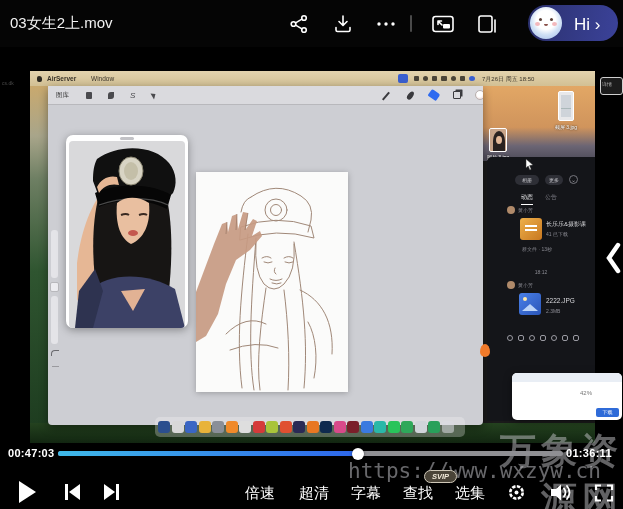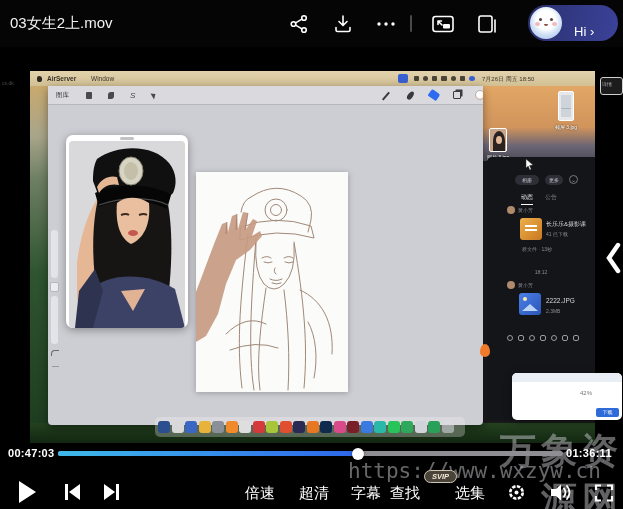--- a/index.html
+++ b/index.html
@@ -63,21 +63,21 @@
     </svg>
 
     <div class="abs" style="left:528px;top:5px;width:90px;height:36px;border-radius:18px;background:linear-gradient(100deg,#2b316e,#3b4299);">
       <div class="abs" style="left:2px;top:2px;width:32px;height:32px;border-radius:50%;background:radial-gradient(circle at 50% 40%,#ffffff 0 38%,#cfe0f5 60%,#9db8e8 100%);overflow:hidden;">
         <div class="abs" style="left:9px;top:11px;width:3px;height:3px;border-radius:50%;background:#5a4038;"></div>
         <div class="abs" style="left:20px;top:11px;width:3px;height:3px;border-radius:50%;background:#5a4038;"></div>
         <div class="abs" style="left:5px;top:15px;width:5px;height:4px;border-radius:50%;background:#f3b8bc;"></div>
         <div class="abs" style="left:22px;top:15px;width:5px;height:4px;border-radius:50%;background:#f3b8bc;"></div>
         <div class="abs" style="left:14px;top:17px;width:4px;height:2px;border-radius:0 0 4px 4px;background:#8a5048;"></div>
       </div>
-      <span class="abs" style="left:46px;top:19px;color:#fff;font-size:13px;">Hi ›</span>
+      <span class="abs" style="left:46px;top:10px;color:#fff;font-size:17px;">Hi ›</span>
     </div>
   </div>
 
   <div class="abs" style="left:30px;top:71px;width:565px;height:372px;background:#1a1a1a;overflow:hidden;">
 
     <div class="abs" style="left:0;top:15px;width:18px;height:357px;
          background:linear-gradient(#c9a96e 0%,#a8a58a 14%,#6e7f63 26%,#2f5530 52%,#1c3a1e 100%);"></div>
     <div class="abs" style="left:453px;top:15px;width:112px;height:75px;
          background:linear-gradient(#e2a765 0%,#d0945c 55%,#6b6574 80%,#4d4b58 100%);"></div>
     <div class="abs" style="left:0;top:352px;width:565px;height:20px;
@@ -284,21 +284,21 @@
       <polygon points="19,2 19,18 8,10" fill="#fff"></polygon>
   </svg>
   <svg class="abs" style="left:99px;top:482px;" width="24" height="20" viewBox="0 0 24 20">
     <polygon points="5,2 5,18 16,10" fill="#fff"></polygon>
       <rect x="17" y="2" width="3" height="16" fill="#fff"></rect>
   </svg>
 
   <div class="abs ctl-label" style="left:245px;top:484px;font-family:Liberation Serif, serif;">倍速</div>
   <div class="abs ctl-label" style="left:299px;top:484px;">超清</div>
   <div class="abs ctl-label" style="left:351px;top:484px;">字幕</div>
-  <div class="abs ctl-label" style="left:390px;top:484px;">查找</div>
+  <div class="abs ctl-label" style="left:403px;top:484px;">查找</div>
   <div class="abs ctl-label" style="left:455px;top:484px;">选集</div>
 
   <div class="abs" style="left:424px;top:470px;width:33px;height:13px;border-radius:7px;background:#4a4438;border:1px solid #cfc8b8;">
     <span style="display:block;font-size:7.5px;font-weight:bold;font-style:italic;color:#f0e8d8;text-align:center;line-height:11px;">SVIP</span>
   </div>
 
   <svg class="abs" style="left:506px;top:482px;" width="21" height="21" viewBox="0 0 21 21">
     <circle cx="10.5" cy="10.5" r="6.2" stroke="#fff" stroke-width="2.6" fill="none" stroke-dasharray="3.4 1.4"></circle>
     <circle cx="10.5" cy="10.5" r="2" fill="#fff"></circle>
   </svg>

